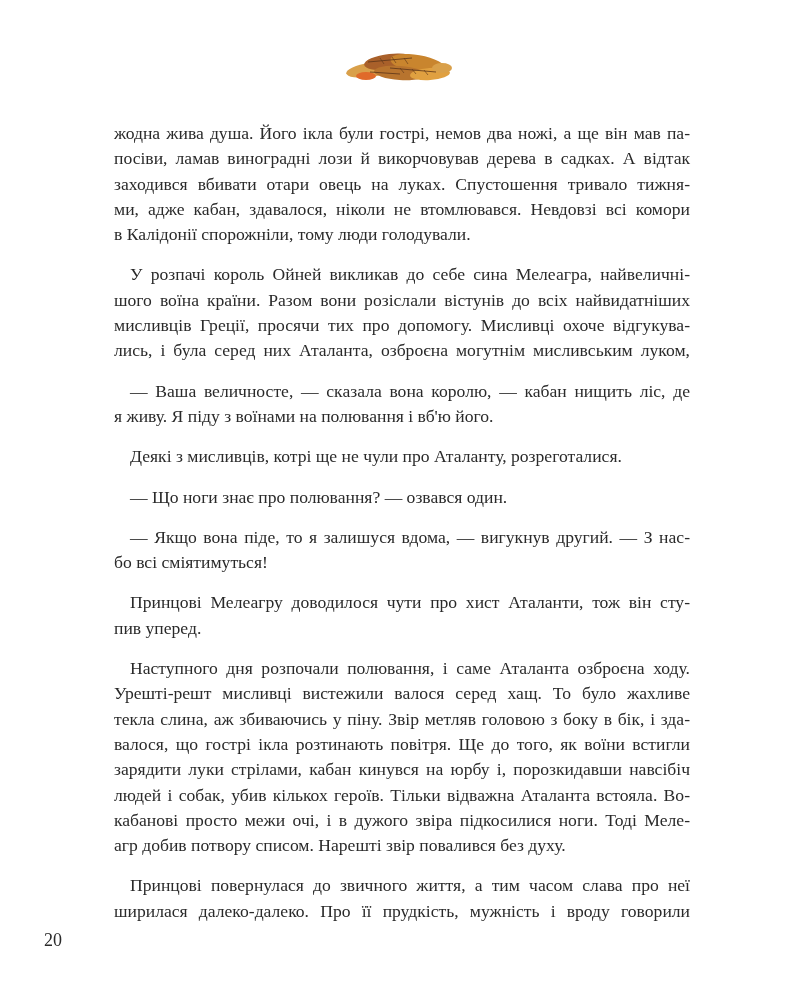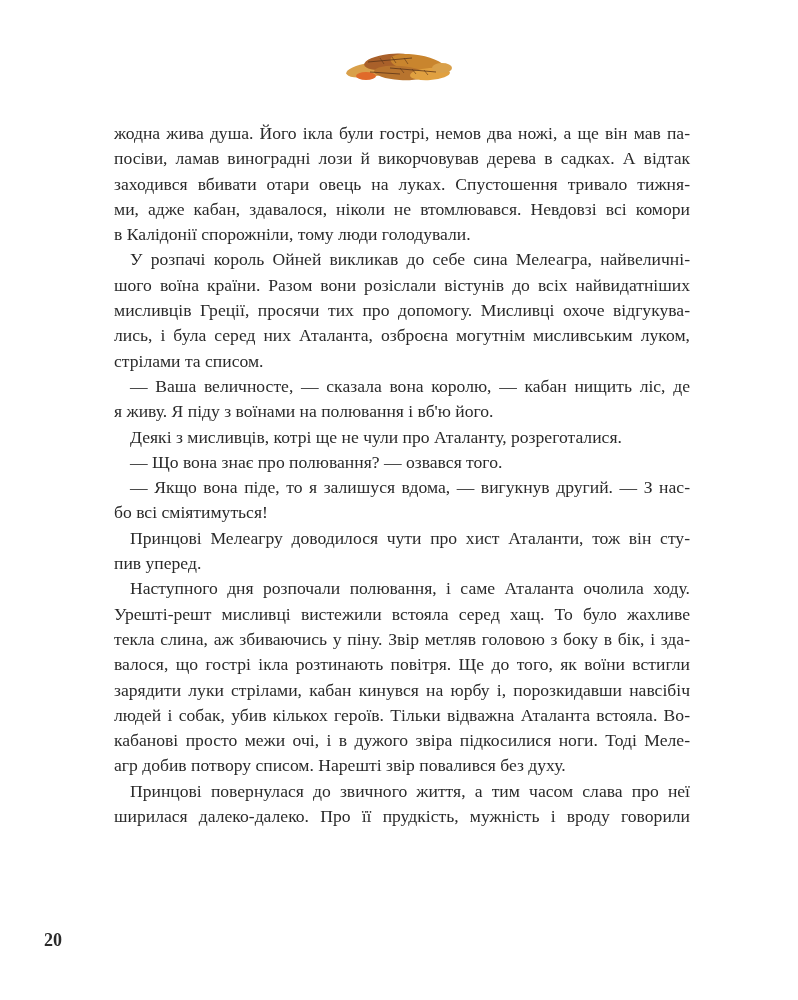--- a/index.html
+++ b/index.html
@@ -13,25 +13,25 @@
     position: absolute; left: 340px; top: 48px; width: 120px; height: 36px;
   }
   .text-block {
     position: absolute; left: 114px; top: 121px; width: 576px;
     font-size: 17.6px; line-height: 25.3px; font-family: Liberation Serif, serif;
   }
   .line {
     display: block; height: 25.3px; white-space: nowrap;
     text-align: justify; text-align-last: justify;
   }
-  .line.indent { padding-left: 16px; }
+  .line.indent { padding-left: 16px; margin-top: 15px; }
   .line.last { text-align-last: left; }
   .page-number {
     position: absolute; left: 44px; top: 930px;
-    font-size: 18px; color: #2a2a2a; font-weight: bold;
+    font-size: 18px; color: #2a2a2a;
   }
 </style>
 </head>
 <body>
 
 <div class="ornament">
   <svg width="120" height="36" viewBox="0 0 120 36">
     <ellipse cx="30" cy="22" rx="24" ry="7" fill="#d9a04a" transform="rotate(-8 30 22)"></ellipse>
     <ellipse cx="50" cy="14" rx="26" ry="8" fill="#a9602a" transform="rotate(-6 50 14)"></ellipse>
     <ellipse cx="78" cy="16" rx="28" ry="9" fill="#c9852e" transform="rotate(10 78 16)"></ellipse>
@@ -50,45 +50,44 @@
       <span class="line">посіви, ламав виноградні лози й викорчовував дерева в садках. А відтак</span>
       <span class="line">заходився вбивати отари овець на луках. Спустошення тривало тижня-</span>
       <span class="line">ми, адже кабан, здавалося, ніколи не втомлювався. Невдовзі всі комори</span>
       <span class="line last">в Калідонії спорожніли, тому люди голодували.</span>
     </div>
     <div>
       <span class="line indent">У розпачі король Ойней викликав до себе сина Мелеагра, найвеличні-</span>
       <span class="line">шого воїна країни. Разом вони розіслали вістунів до всіх найвидатніших</span>
       <span class="line">мисливців Греції, просячи тих про допомогу. Мисливці охоче відгукува-</span>
       <span class="line">лись, і була серед них Аталанта, озброєна могутнім мисливським луком,</span>
-      <span class="line last">стрілами та списом.</span>
     </div>
     <div>
       <span class="line indent">— Ваша величносте, — сказала вона королю, — кабан нищить ліс, де</span>
       <span class="line last">я живу. Я піду з воїнами на полювання і вб'ю його.</span>
     </div>
     <div>
       <span class="line indent last">Деякі з мисливців, котрі ще не чули про Аталанту, розреготалися.</span>
     </div>
     <div>
-      <span class="line indent last">— Що вона знає про полювання? — озвався того.</span>
+      <span class="line indent last">— Що ноги знає про полювання? — озвався один.</span>
     </div>
     <div>
       <span class="line indent">— Якщо вона піде, то я залишуся вдома, — вигукнув другий. — З нас-</span>
       <span class="line last">бо всі сміятимуться!</span>
     </div>
     <div>
       <span class="line indent">Принцові Мелеагру доводилося чути про хист Аталанти, тож він сту-</span>
       <span class="line last">пив уперед.</span>
     </div>
     <div>
     </div>
     <div>
-      <span class="line indent">Наступного дня розпочали полювання, і саме Аталанта очолила ходу.</span>
-      <span class="line">Урешті-решт мисливці вистежили встояла серед хащ. То було жахливе</span>
+      <span class="line indent">Наступного дня розпочали полювання, і саме Аталанта озброєна ходу.</span>
+      <span class="line">Урешті-решт мисливці вистежили валося серед хащ. То було жахливе</span>
       <span class="line">текла слина, аж збиваючись у піну. Звір метляв головою з боку в бік, і зда-</span>
       <span class="line">валося, що гострі ікла розтинають повітря. Ще до того, як воїни встигли</span>
       <span class="line">зарядити луки стрілами, кабан кинувся на юрбу і, порозкидавши навсібіч</span>
       <span class="line">людей і собак, убив кількох героїв. Тільки відважна Аталанта встояла. Во-</span>
       <span class="line">кабанові просто межи очі, і в дужого звіра підкосилися ноги. Тоді Меле-</span>
       <span class="line last">агр добив потвору списом. Нарешті звір повалився без духу.</span>
     </div>
     <div>
       <span class="line indent">Принцові повернулася до звичного життя, а тим часом слава про неї</span>
       <span class="line">ширилася далеко-далеко. Про її прудкість, мужність і вроду говорили</span>

